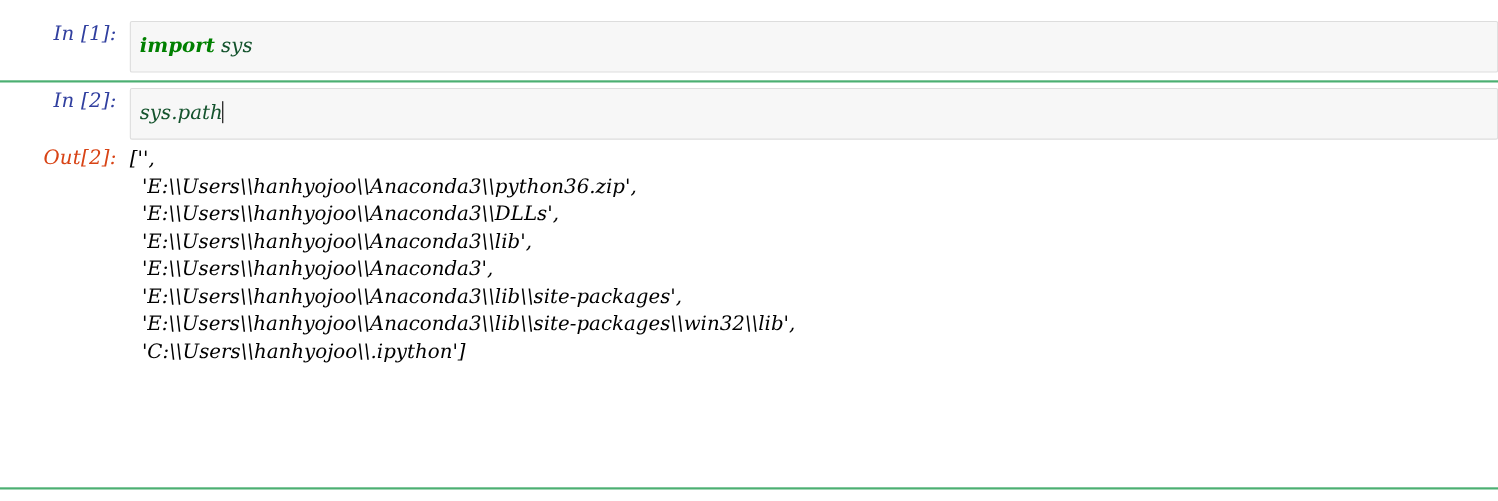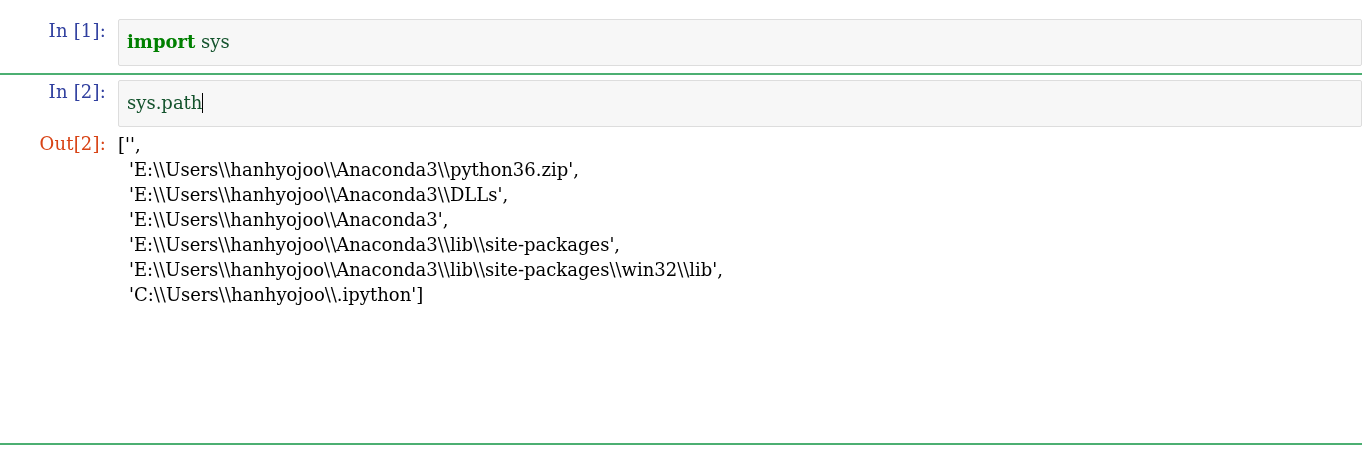--- a/index.html
+++ b/index.html
@@ -13,20 +13,21 @@
     overflow: hidden;
     font-family: "Liberation Serif", "DejaVu Serif", serif;
     -webkit-font-smoothing: antialiased;
   }
 
   .notebook {
     position: relative;
     width: 1246px;
     height: 455px;
     background: #ffffff;
+    font-style: italic;
   }
 
   
   .cell {
     position: absolute;
     left: 0;
     width: 1362px;
     display: flex;
     align-items: flex-start;
   }
@@ -131,20 +132,21 @@
       <div class="code-line"><span class="tok-plain">sys.path</span><span class="caret"></span></div>
     </div>
   </div>
 
   <div class="cell" style="top: 132px;">
     <div class="prompt prompt-out">Out[2]:</div>
     <div class="output-area">
       <div class="out-line">['',</div>
       <div class="out-line out-indent">'E:\\Users\\hanhyojoo\\Anaconda3\\python36.zip',</div>
       <div class="out-line out-indent">'E:\\Users\\hanhyojoo\\Anaconda3\\DLLs',</div>
+      <div class="out-line out-indent">'E:\\Users\\hanhyojoo\\Anaconda3\\lib',</div>
       <div class="out-line out-indent">'E:\\Users\\hanhyojoo\\Anaconda3',</div>
       <div class="out-line out-indent">'E:\\Users\\hanhyojoo\\Anaconda3\\lib\\site-packages',</div>
       <div class="out-line out-indent">'E:\\Users\\hanhyojoo\\Anaconda3\\lib\\site-packages\\win32\\lib',</div>
       <div class="out-line out-indent">'C:\\Users\\hanhyojoo\\.ipython']</div>
     </div>
   </div>
 
   <div class="separator" style="top: 443px;"></div>
 
 </div>

